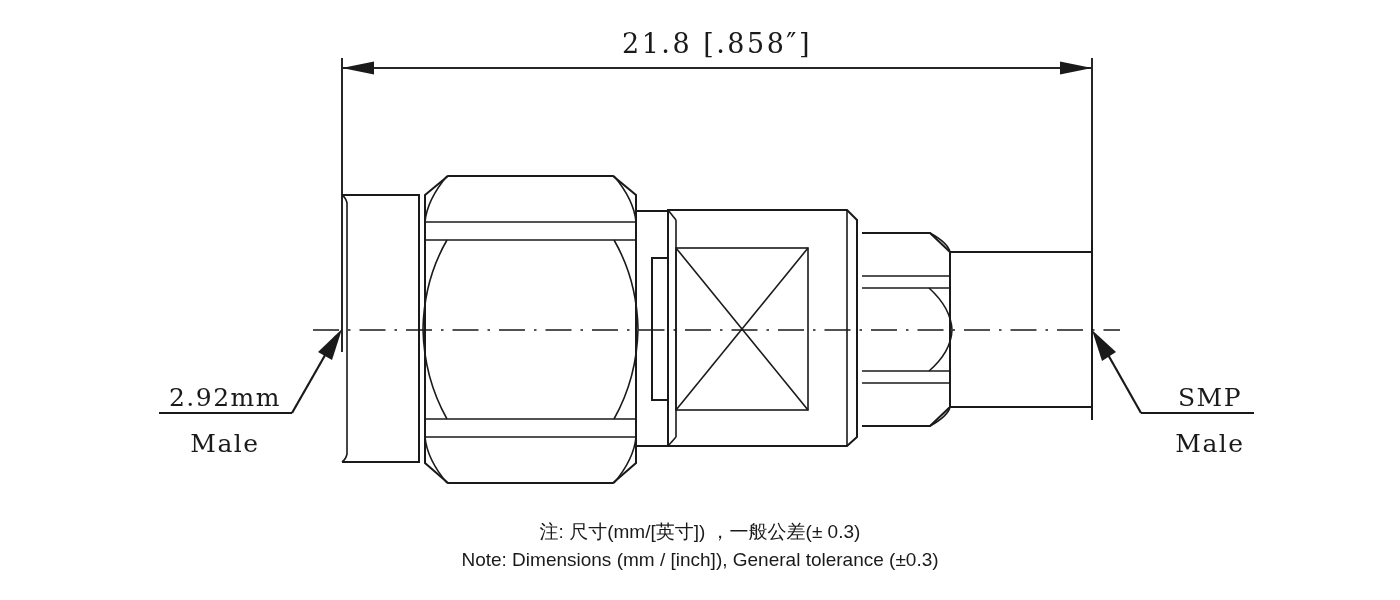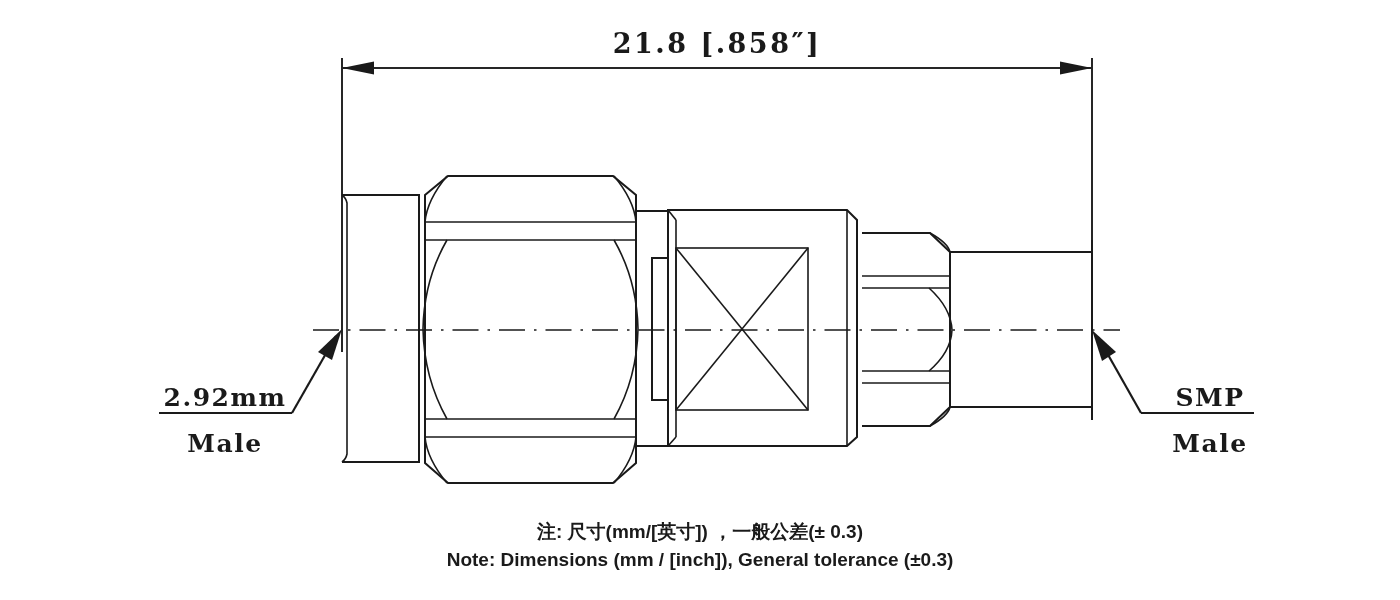--- a/index.html
+++ b/index.html
@@ -11,21 +11,20 @@
     width: 1400px;
     height: 600px;
     font-family: "Liberation Sans", sans-serif;
     overflow: hidden;
   }
   #drawing-root {
     position: relative;
     width: 1400px;
     height: 600px;
     background: #ffffff;
-    font-weight: bold;
   }
   svg#cad {
     position: absolute;
     left: 0;
     top: 0;
     width: 1400px;
     height: 600px;
     display: block;
   }
   .outline {

